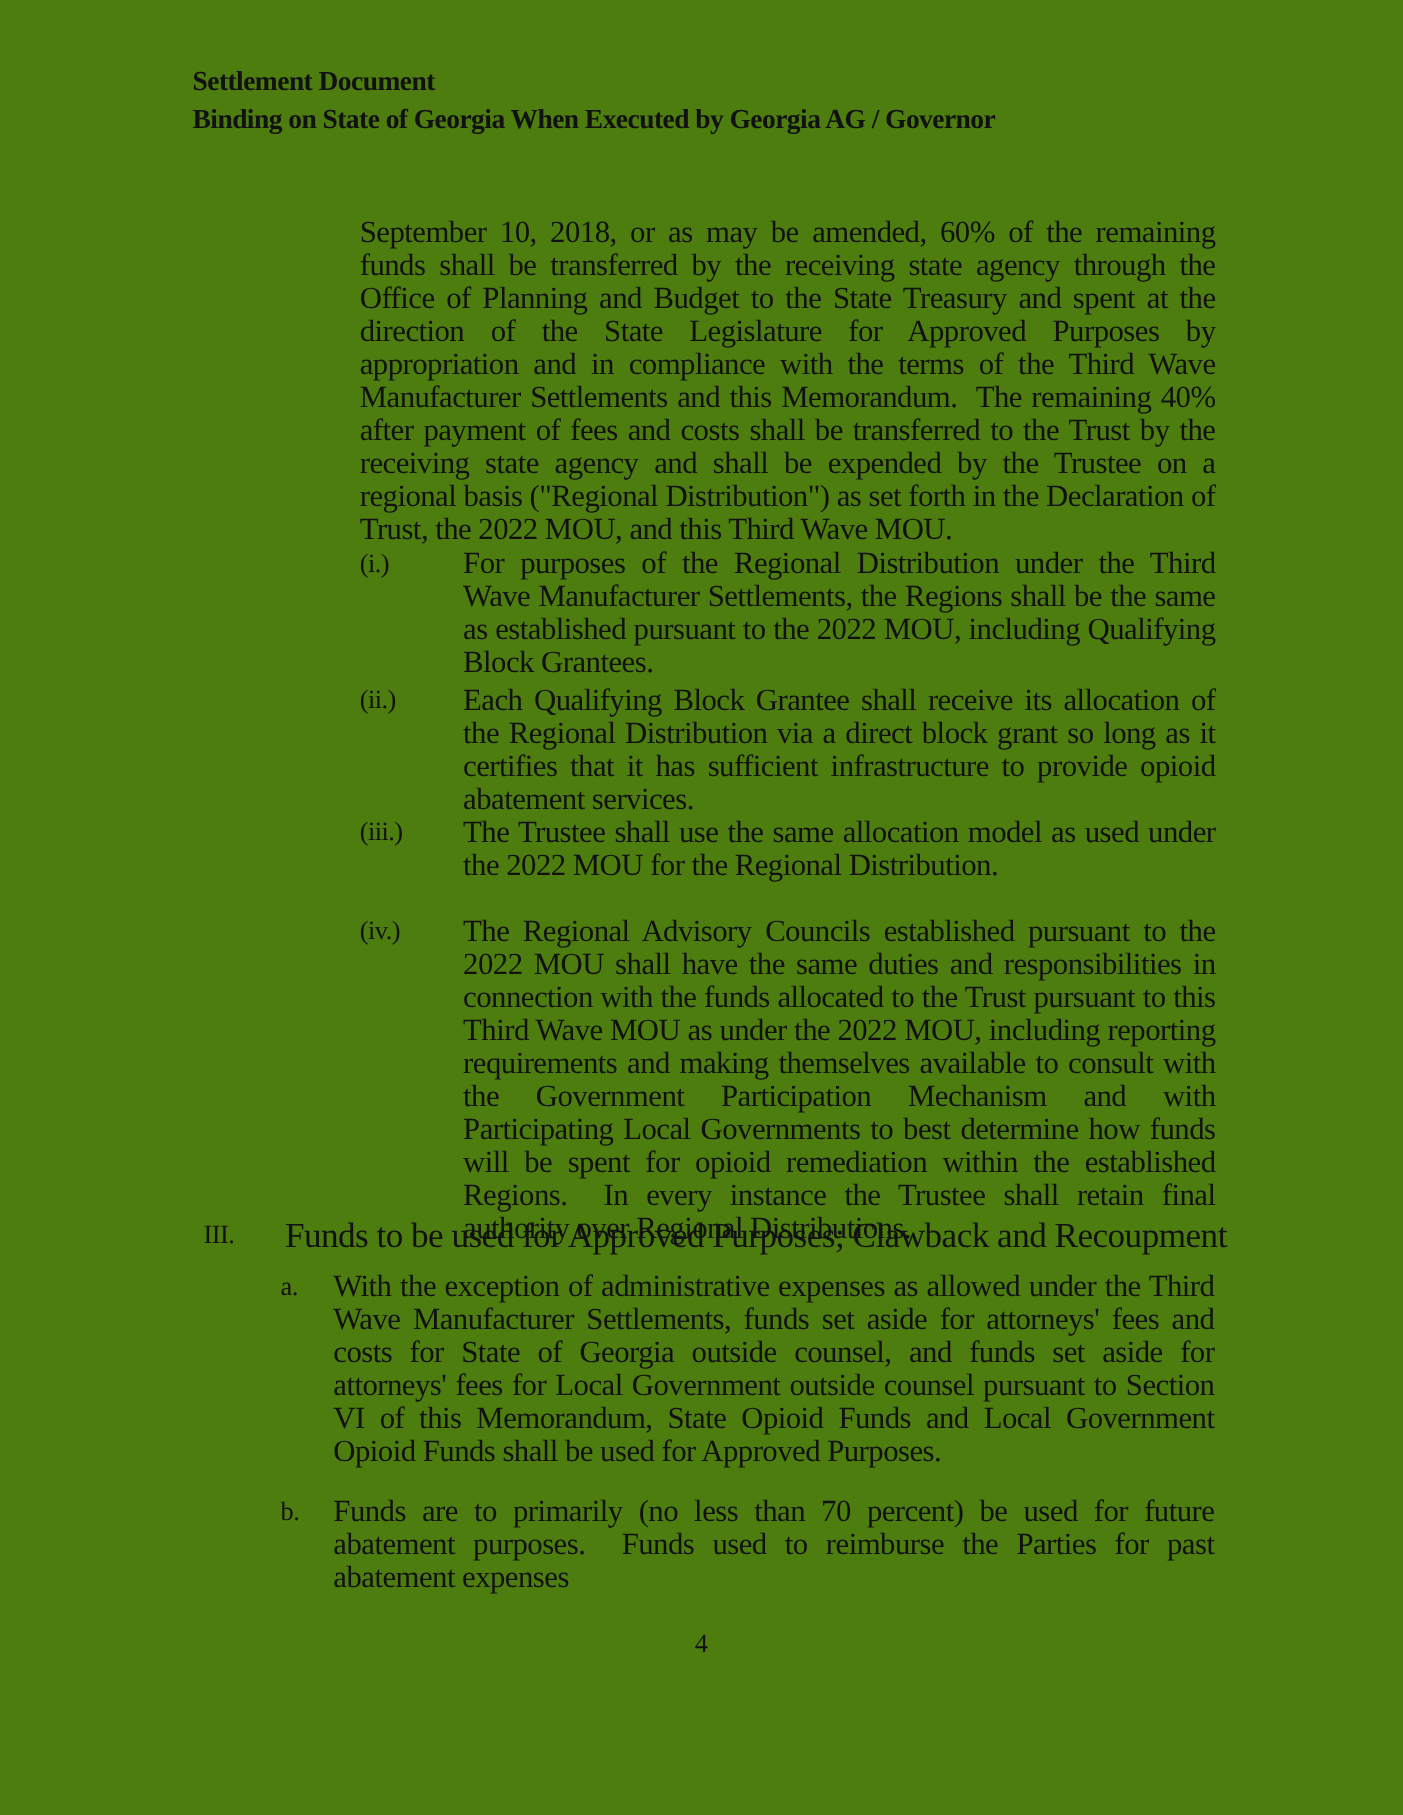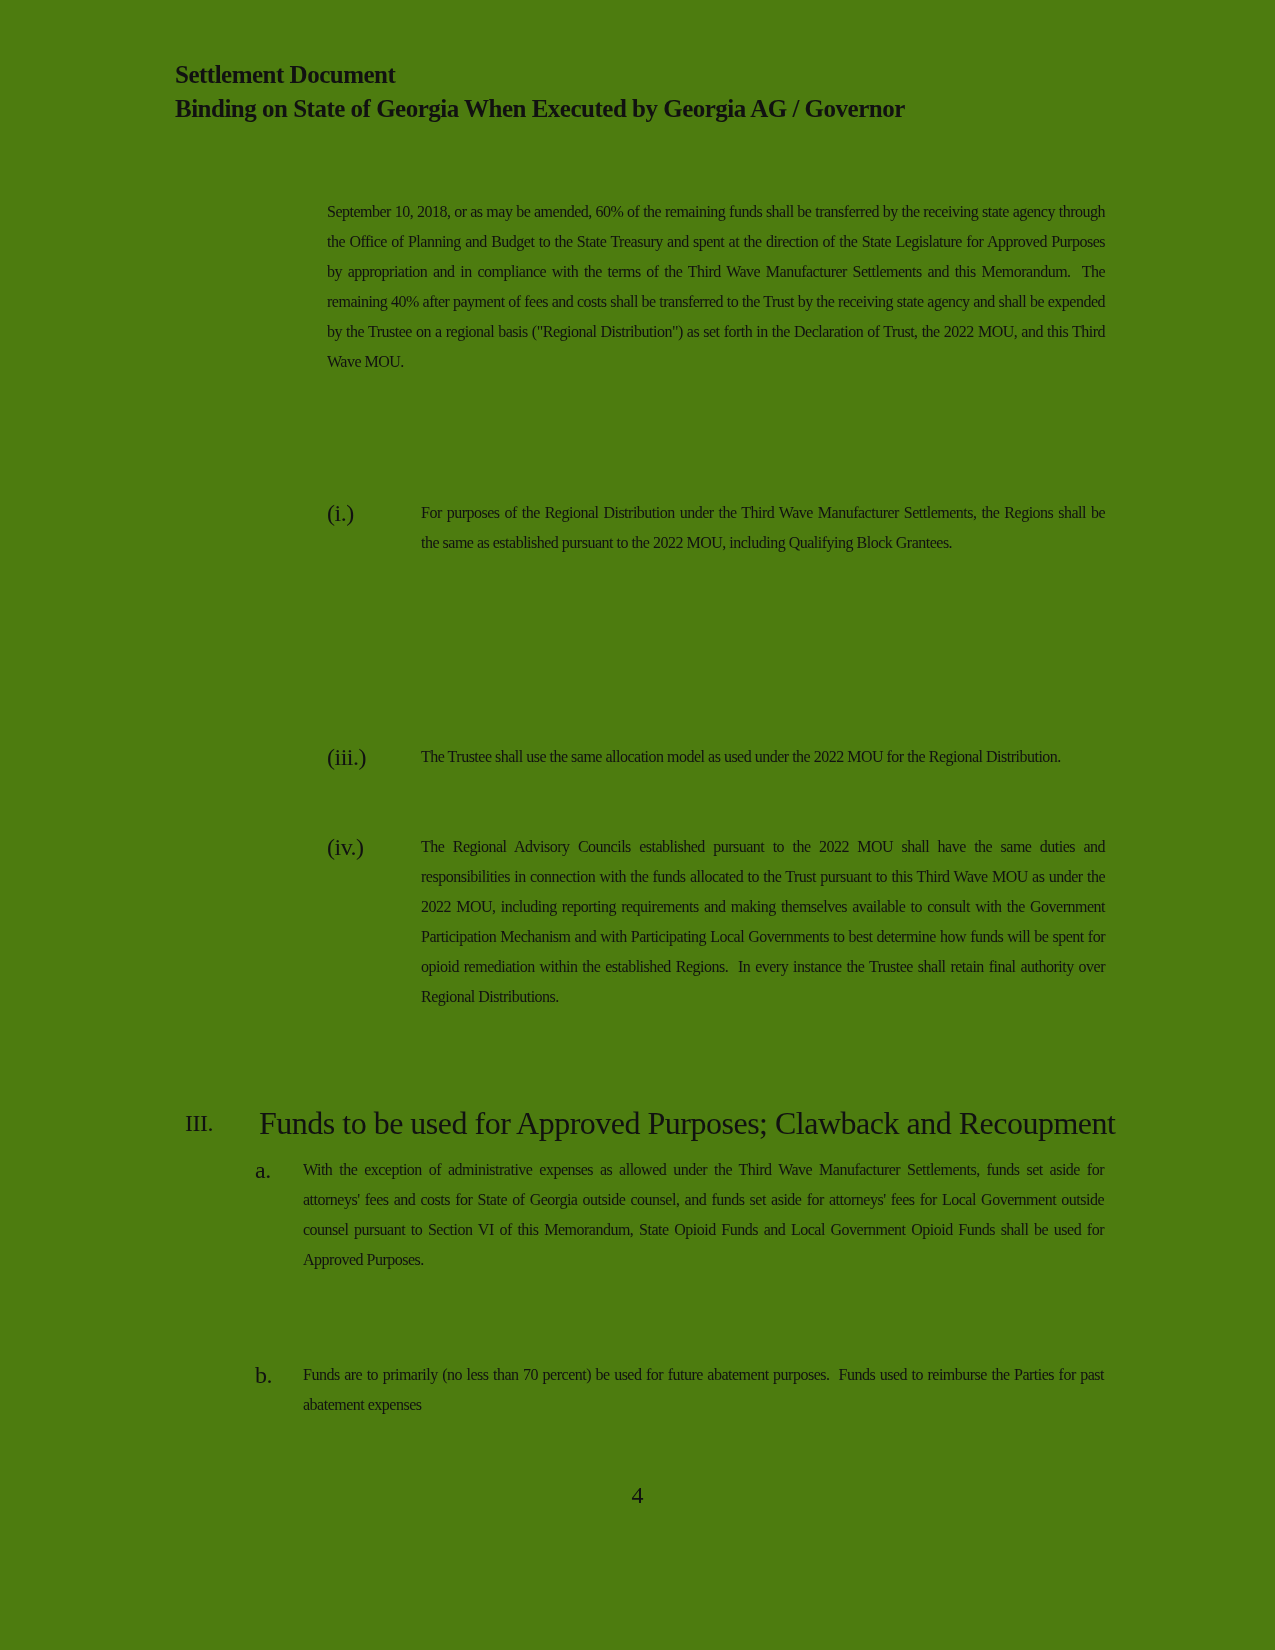--- a/index.html
+++ b/index.html
@@ -18,21 +18,21 @@
     left: 175px;
     top: 58px;
     width: 960px;
     font-weight: bold;
     font-size: 25px;
     line-height: 34px;
     letter-spacing: -0.5px;
     white-space: nowrap;
   }
   .body-text {
-    font-size: 16px;
+    font-size: 28px;
     line-height: 30px;
     letter-spacing: -0.5px;
     text-align: justify;
     white-space: pre-wrap;
   }
   .opening-para {
     position: absolute;
     left: 327px;
     top: 197px;
     width: 778px;
@@ -84,20 +84,24 @@
     <div>Binding on State of Georgia When Executed by Georgia AG / Governor</div>
   </div>
 
   <div class="opening-para body-text">September 10, 2018, or as may be amended, 60% of the remaining funds shall be transferred by the receiving state agency through the Office of Planning and Budget to the State Treasury and spent at the direction of the State Legislature for Approved Purposes by appropriation and in compliance with the terms of the Third Wave Manufacturer Settlements and this Memorandum.  The remaining 40% after payment of fees and costs shall be transferred to the Trust by the receiving state agency and shall be expended by the Trustee on a regional basis ("Regional Distribution") as set forth in the Declaration of Trust, the 2022 MOU, and this Third Wave MOU.</div>
 
   <div class="hang-item roman-item roman-i">
     <span class="item-label">(i.)</span>
     <div class="item-text body-text">For purposes of the Regional Distribution under the Third Wave Manufacturer Settlements, the Regions shall be the same as established pursuant to the 2022 MOU, including Qualifying Block Grantees.</div>
   </div>
 
+  <div class="hang-item roman-item roman-ii">
+    <span class="item-label">(ii.)</span>
+    <div class="item-text body-text">Each Qualifying Block Grantee shall receive its allocation of the Regional Distribution via a direct block grant so long as it certifies that it has sufficient infrastructure to provide opioid abatement services.</div>
+  </div>
 
   <div class="hang-item roman-item roman-iii">
     <span class="item-label">(iii.)</span>
     <div class="item-text body-text">The Trustee shall use the same allocation model as used under the 2022 MOU for the Regional Distribution.</div>
   </div>
 
   <div class="hang-item roman-item roman-iv">
     <span class="item-label">(iv.)</span>
     <div class="item-text body-text">The Regional Advisory Councils established pursuant to the 2022 MOU shall have the same duties and responsibilities in connection with the funds allocated to the Trust pursuant to this Third Wave MOU as under the 2022 MOU, including reporting requirements and making themselves available to consult with the Government Participation Mechanism and with Participating Local Governments to best determine how funds will be spent for opioid remediation within the established Regions.  In every instance the Trustee shall retain final authority over Regional Distributions.</div>
   </div>

